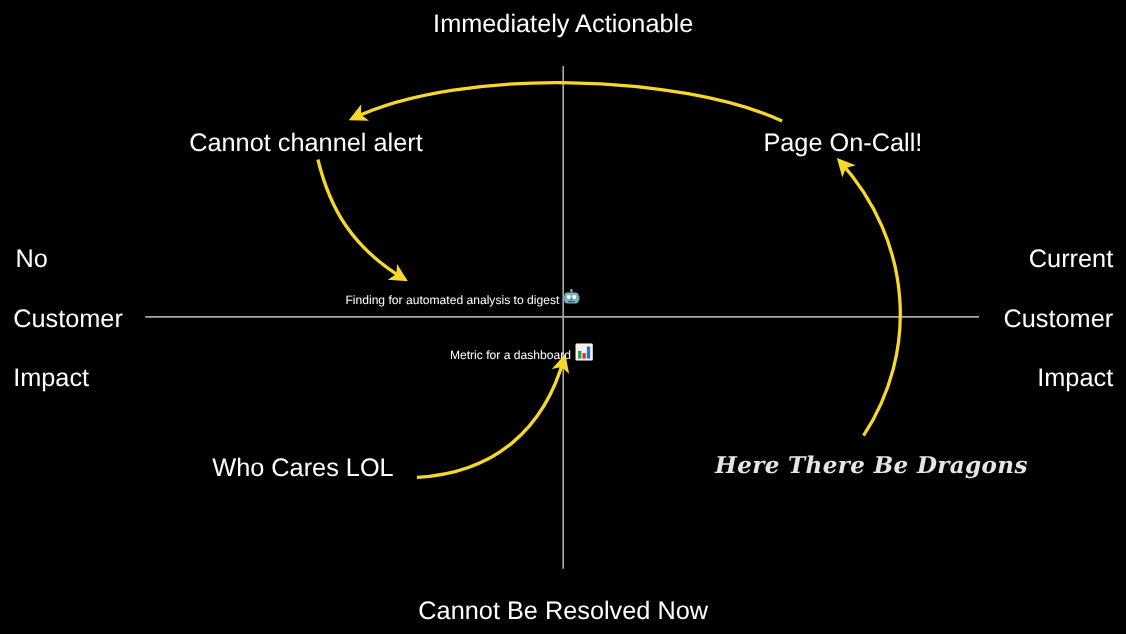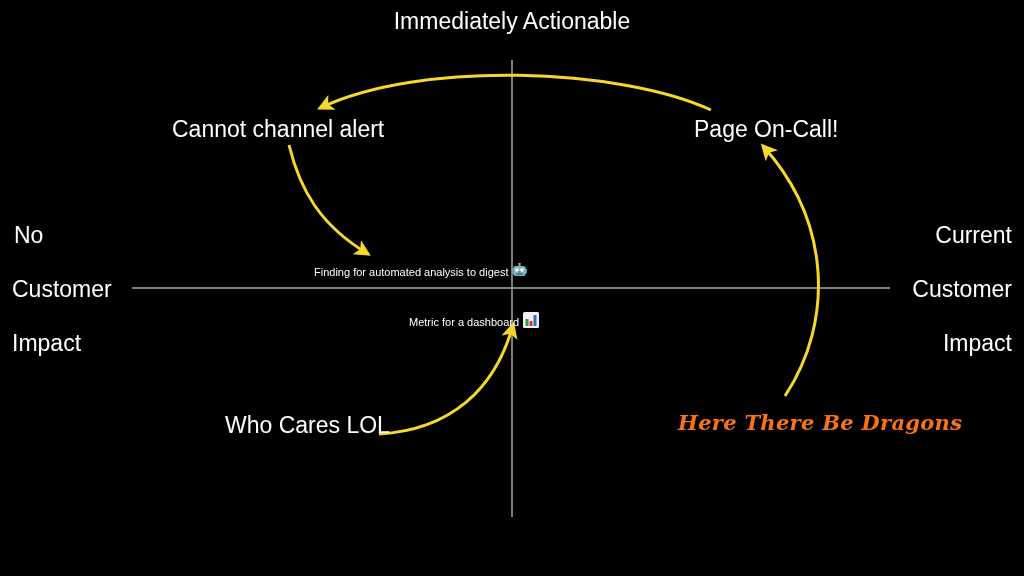--- a/index.html
+++ b/index.html
@@ -41,23 +41,22 @@
       font-size: 23px;
     }
     .center-note {
       font-size: 11px;
     }
     .dragons {
       font-family: "DejaVu Serif", "Liberation Serif", serif;
       font-style: italic;
       font-weight: bold;
       font-size: 21px;
-      color: #f97316;
+      color: #e5e5e5;
       letter-spacing: 0.3px;
-      margin-left: 28px;
     }
     .emoji-robot {
       display: inline-block;
       width: 15px;
       height: 14px;
       vertical-align: -1px;
       margin-left: 4px;
       position: relative;
     }
     .emoji-chart {
@@ -88,32 +87,33 @@
     <path d="M711,110 C620,68 420,60 320,108" fill="none" stroke="#f5d82a" stroke-width="3" marker-end="url(#ah)"></path>
 
     <path d="M289,145 C300,190 320,225 368,254" fill="none" stroke="#f5d82a" stroke-width="3" marker-end="url(#ah)"></path>
 
     <path d="M379,434 C450,430 495,390 513,325" fill="none" stroke="#f5d82a" stroke-width="3" marker-end="url(#ah)"></path>
 
     <path d="M785,396 C835,320 830,220 763,146" fill="none" stroke="#f5d82a" stroke-width="3" marker-end="url(#ah)"></path>
   </svg>
 
   <div class="lbl axis-title" style="left:0; width:1024px; text-align:center; top:10px;">Immediately Actionable</div>
+  <div class="lbl axis-title" style="left:0; width:1024px; text-align:center; top:544px;">Cannot Be Resolved Now</div>
 
   <div class="lbl axis-title" style="left:14px; top:224px;">No</div>
   <div class="lbl axis-title" style="left:12px; top:278px;">Customer</div>
   <div class="lbl axis-title" style="left:12px; top:332px;">Impact</div>
 
   <div class="lbl axis-title" style="right:12px; top:224px; ">Current</div>
   <div class="lbl axis-title" style="right:12px; top:278px; text-align:right;">Customer</div>
   <div class="lbl axis-title" style="right:12px; top:332px; text-align:right;">Impact</div>
 
   <div class="lbl quad" style="left:172px; top:118px;">Cannot channel alert</div>
   <div class="lbl quad" style="left:694px; top:118px;">Page On-Call!</div>
-  <div class="lbl quad" style="left:193px; top:414px;margin-left:32px;">Who Cares LOL</div>
+  <div class="lbl quad" style="left:193px; top:414px;">Who Cares LOL</div>
   <div class="lbl dragons" style="left:650px; top:412px;">Here There Be Dragons</div>
 
   <div class="lbl center-note" style="left:314px; top:263px;">
     <span>Finding for automated analysis to digest</span><span class="emoji-robot"><svg width="15" height="14" viewBox="0 0 15 14">
           <rect x="1" y="3" width="13" height="10" rx="3" fill="#6fb8c9"></rect>
           <rect x="0" y="6" width="2" height="4" fill="#8a9aa2"></rect>
           <rect x="13" y="6" width="2" height="4" fill="#8a9aa2"></rect>
           <rect x="6.5" y="0" width="2" height="3" fill="#8a9aa2"></rect>
           <circle cx="7.5" cy="0.8" r="1" fill="#e8a33a"></circle>
           <circle cx="5" cy="7" r="1.8" fill="#ffffff"></circle>

